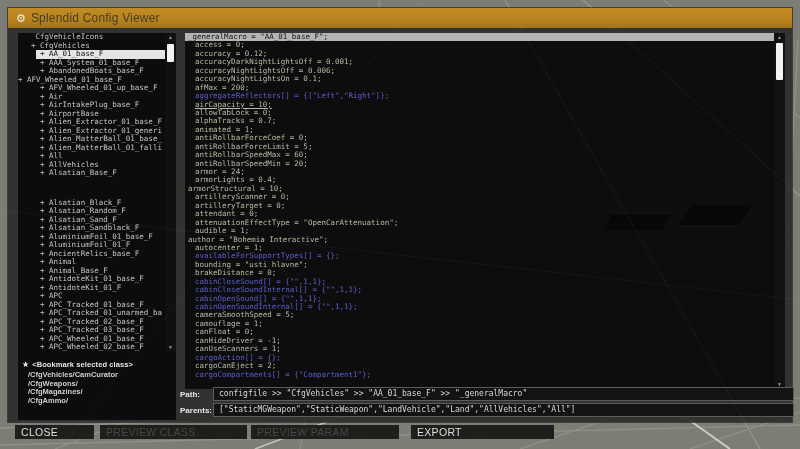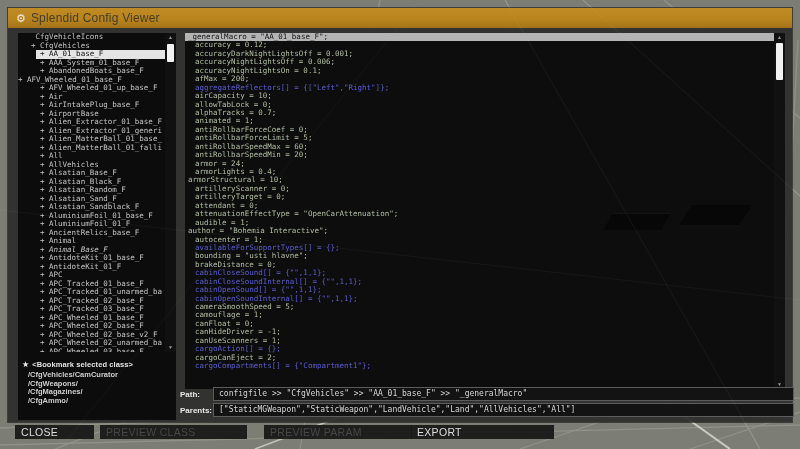--- a/index.html
+++ b/index.html
@@ -83,21 +83,21 @@
   
   .btn{
     position:absolute;top:425px;height:14px;z-index:3;
     background:rgba(22,22,22,.92);color:#dedede;
     font-size:10.5px;line-height:14px;padding-left:6px;box-sizing:border-box;
     letter-spacing:.3px;
   }
   .btn.disabled{color:#474747;}
   .btn.b0{left:15px;width:79px;}
   .btn.b1{left:100px;width:147px;}
-  .btn.b2{left:264px;width:148px;}
+  .btn.b2{left:251px;width:148px;}
   .btn.b3{left:411px;width:143px;}
 </style>
 </head>
 <body>
 
 <svg class="grid" width="800" height="449">
   <g stroke="#97998d" stroke-width="1.3" opacity="0.75">
     <line x1="583" y1="0" x2="800" y2="196"></line>
     <line x1="664" y1="0" x2="800" y2="118"></line>
     <line x1="505" y1="0" x2="760" y2="449"></line>
@@ -132,29 +132,29 @@
         <div class="trow" style="padding-left: 22px;">+ Air</div>
         <div class="trow" style="padding-left: 22px;">+ AirIntakePlug_base_F</div>
         <div class="trow" style="padding-left: 22px;">+ AirportBase</div>
         <div class="trow" style="padding-left: 22px;">+ Alien_Extractor_01_base_F</div>
         <div class="trow" style="padding-left: 22px;">+ Alien_Extractor_01_generi</div>
         <div class="trow" style="padding-left: 22px;">+ Alien_MatterBall_01_base_</div>
         <div class="trow" style="padding-left: 22px;">+ Alien_MatterBall_01_falli</div>
         <div class="trow" style="padding-left: 22px;">+ All</div>
         <div class="trow" style="padding-left: 22px;">+ AllVehicles</div>
         <div class="trow" style="padding-left: 22px;">+ Alsatian_Base_F</div>
-        <div class="trow" style="padding-left: 22px;">+ Alsatian_Black_F</div>
+        <div class="trow" style="padding-left: 22px; margin-top: 21px;">+ Alsatian_Black_F</div>
         <div class="trow" style="padding-left: 22px;">+ Alsatian_Random_F</div>
         <div class="trow" style="padding-left: 22px;">+ Alsatian_Sand_F</div>
         <div class="trow" style="padding-left: 22px;">+ Alsatian_Sandblack_F</div>
         <div class="trow" style="padding-left: 22px;">+ AluminiumFoil_01_base_F</div>
         <div class="trow" style="padding-left: 22px;">+ AluminiumFoil_01_F</div>
         <div class="trow" style="padding-left: 22px;">+ AncientRelics_base_F</div>
         <div class="trow" style="padding-left: 22px;">+ Animal</div>
-        <div class="trow" style="padding-left: 22px; font-style: italic;">+ Animal_Base_F</div>
+        <div class="trow" style="padding-left: 22px;">+ Animal_Base_F</div>
         <div class="trow" style="padding-left: 22px;">+ AntidoteKit_01_base_F</div>
         <div class="trow" style="padding-left: 22px;">+ AntidoteKit_01_F</div>
         <div class="trow" style="padding-left: 22px;">+ APC</div>
         <div class="trow" style="padding-left: 22px;">+ APC_Tracked_01_base_F</div>
         <div class="trow" style="padding-left: 22px;">+ APC_Tracked_01_unarmed_ba</div>
         <div class="trow" style="padding-left: 22px;">+ APC_Tracked_02_base_F</div>
         <div class="trow" style="padding-left: 22px;">+ APC_Tracked_03_base_F</div>
         <div class="trow" style="padding-left: 22px;">+ APC_Wheeled_01_base_F</div>
         <div class="trow" style="padding-left: 22px;">+ APC_Wheeled_02_base_F</div>
         <div class="trow" style="padding-left: 22px;">+ APC_Wheeled_02_base_v2_F</div>
@@ -178,27 +178,28 @@
           <div class="bpath">/CfgAmmo/</div>
         </div>
     </div>
   </div>
 
   <div class="code-panel">
     <div class="model m1"></div>
     <div class="model m2"></div>
     <div class="code">
         <div class="crow sel" style="padding-left: 3px;">_generalMacro = "AA_01_base_F";</div>
+        <div class="crow" style="padding-left: 10px;">access = 0;</div>
         <div class="crow" style="padding-left: 10px;">accuracy = 0.12;</div>
         <div class="crow" style="padding-left: 10px;">accuracyDarkNightLightsOff = 0.001;</div>
         <div class="crow" style="padding-left: 10px;">accuracyNightLightsOff = 0.006;</div>
         <div class="crow" style="padding-left: 10px;">accuracyNightLightsOn = 0.1;</div>
         <div class="crow" style="padding-left: 10px;">afMax = 200;</div>
         <div class="crow arr" style="padding-left: 10px;">aggregateReflectors[] = {["Left","Right"]};</div>
-        <div class="crow" style="padding-left: 10px;">airCapacity = 10;</div>
+        <div class="crow" style="padding-left: 10px; text-decoration: underline;">airCapacity = 10;</div>
         <div class="crow" style="padding-left: 10px;">allowTabLock = 0;</div>
         <div class="crow" style="padding-left: 10px;">alphaTracks = 0.7;</div>
         <div class="crow" style="padding-left: 10px;">animated = 1;</div>
         <div class="crow" style="padding-left: 10px;">antiRollbarForceCoef = 0;</div>
         <div class="crow" style="padding-left: 10px;">antiRollbarForceLimit = 5;</div>
         <div class="crow" style="padding-left: 10px;">antiRollbarSpeedMax = 60;</div>
         <div class="crow" style="padding-left: 10px;">antiRollbarSpeedMin = 20;</div>
         <div class="crow" style="padding-left: 10px;">armor = 24;</div>
         <div class="crow" style="padding-left: 10px;">armorLights = 0.4;</div>
         <div class="crow" style="padding-left: 3px;">armorStructural = 10;</div>

